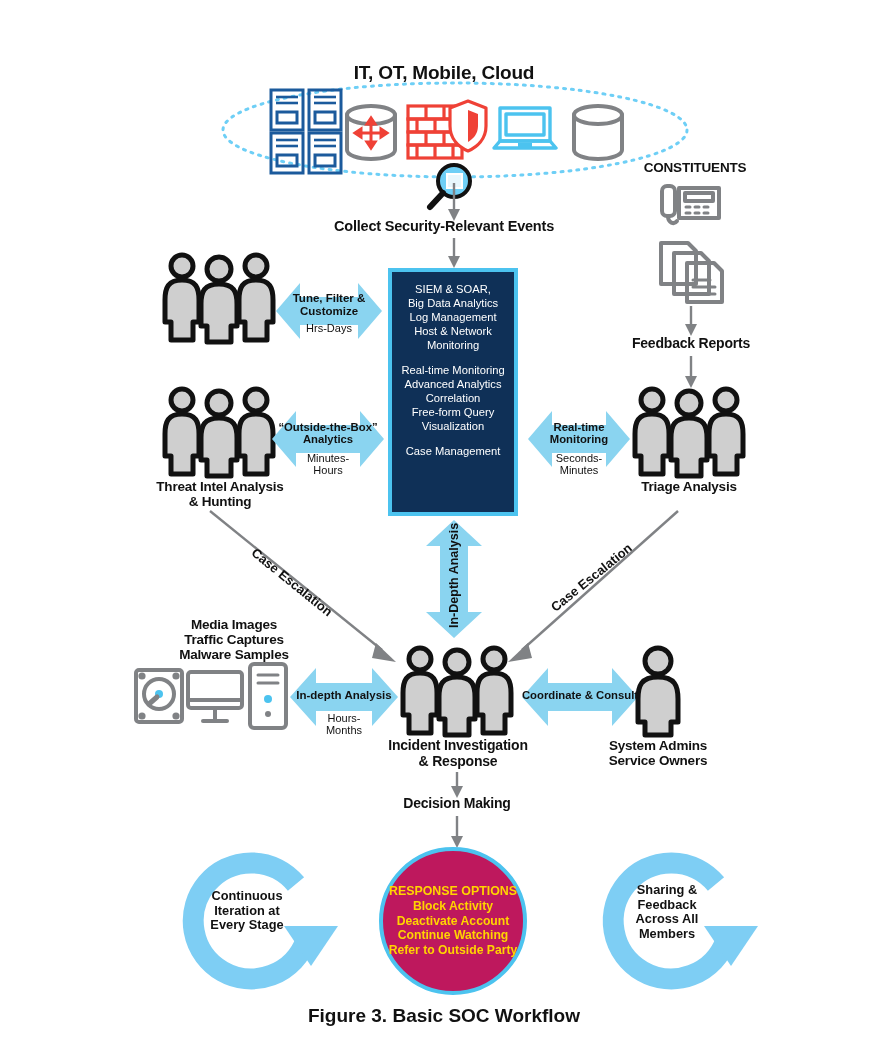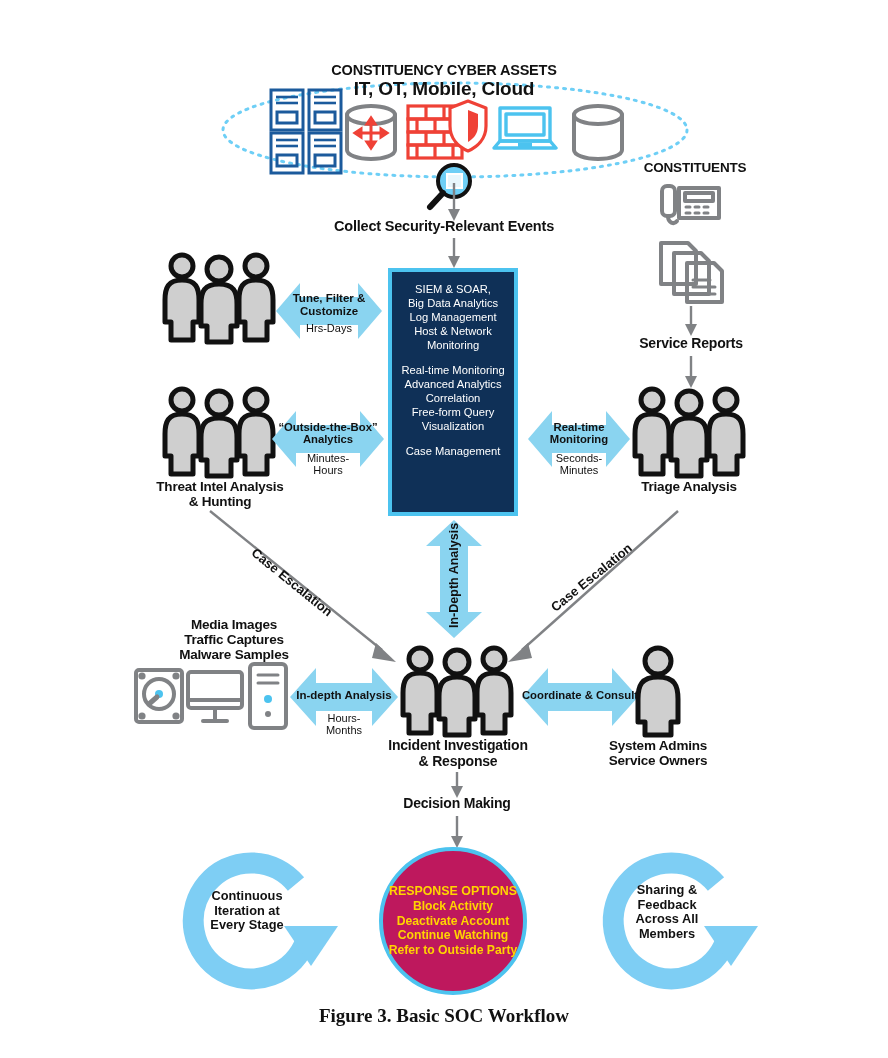--- a/index.html
+++ b/index.html
@@ -22,33 +22,32 @@
             box-sizing:border-box;}
   #siem-box .g{color:#ffffff;font-weight:normal;text-align:center;line-height:1.25;}
   #response-circle{position:absolute;border-radius:50%;background:#be185d;
                    border:4px solid #4cc3ef;box-sizing:border-box;
                    display:flex;align-items:center;justify-content:center;}
   #response-circle .rtxt{color:#ffd400;font-weight:bold;text-align:center;
                          line-height:1.2;}
   .cyc-label{position:absolute;text-align:center;font-weight:bold;
              line-height:1.15;color:#111;}
   #caption{position:absolute;width:888px;text-align:center;font-weight:bold;
-           color:#111;font-family:Liberation Serif, serif;}
+           color:#111;}
 </style>
 </head>
 <body>
 
 <div class="stage">
 
   <svg class="abs" style="left:220px;top:80px;" width="470" height="100">
     <ellipse cx="235" cy="50" rx="232" ry="47" fill="none" stroke="#6ecff6" stroke-width="3" stroke-dasharray="2 6" stroke-linecap="round"></ellipse>
   </svg>
 
   <div class="lbl" style="left:244px;top:62px;width:400px;font-size:14.5px;">
-    <div>CONSTITUENCY CYBER ASSETS</div>
     <div style="font-size:19px;">IT, OT, Mobile, Cloud</div>
   </div>
 
   <svg class="abs" style="left:268px;top:88px;" width="78" height="86">
     <g fill="none" stroke="#1b5a9c" stroke-width="3">
       <rect x="3" y="2" width="32" height="40"></rect>
       <rect x="41" y="2" width="32" height="40"></rect>
       <rect x="3" y="45" width="32" height="40"></rect>
       <rect x="41" y="45" width="32" height="40"></rect>
       <g stroke-width="2.6">
@@ -173,21 +172,21 @@
         <line x1="35" y1="54" x2="57" y2="54"></line>
       </g>
     </g>
   </svg>
 
   <svg class="abs" style="left:680px;top:306px;" width="22" height="32">
     <line x1="11" y1="0" x2="11" y2="20" stroke="#808285" stroke-width="2.4"></line>
     <polygon points="11,30 5,18 17,18" fill="#808285"></polygon>
   </svg>
 
-  <div class="lbl" style="left:616px;top:336px;width:150px;font-size:14px;">Service Reports</div>
+  <div class="lbl" style="left:616px;top:336px;width:150px;font-size:14px;">Feedback Reports</div>
 
   <svg class="abs" style="left:680px;top:356px;" width="22" height="34">
     <line x1="11" y1="0" x2="11" y2="22" stroke="#808285" stroke-width="2.4"></line>
     <polygon points="11,32 5,20 17,20" fill="#808285"></polygon>
   </svg>
 
   <div id="siem-box" style="left:388px;top:268px;width:130px;height:248px;padding:10px 6px;">
     <div class="g" style="font-size:11.2px;">
       <div>SIEM &amp; SOAR,</div>
       <div>Big Data Analytics</div>

